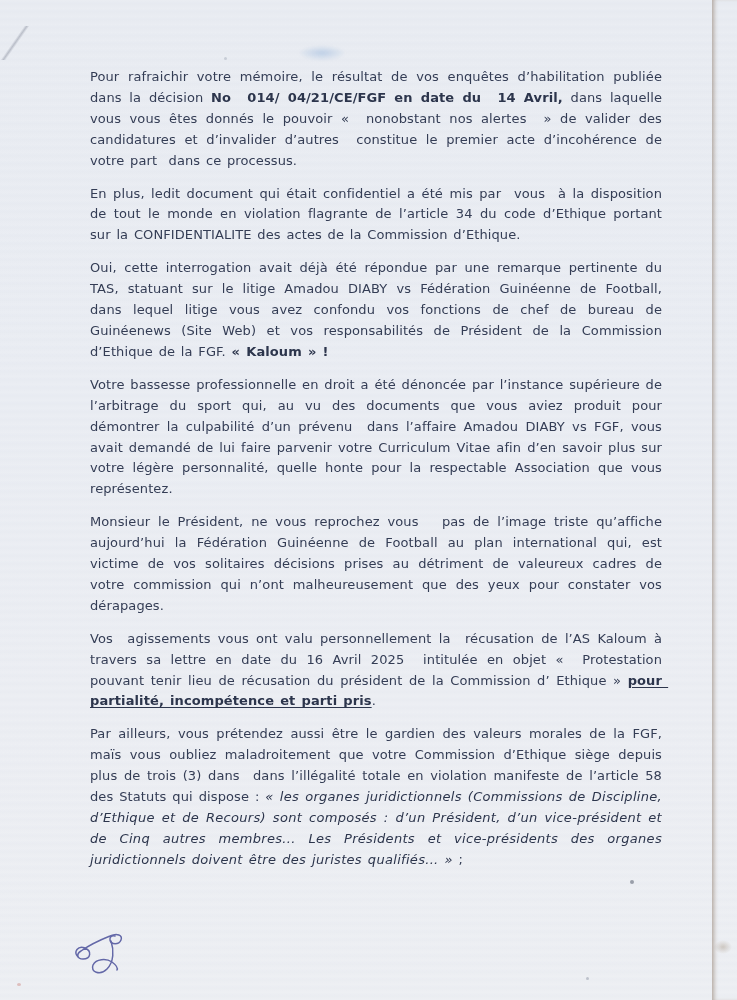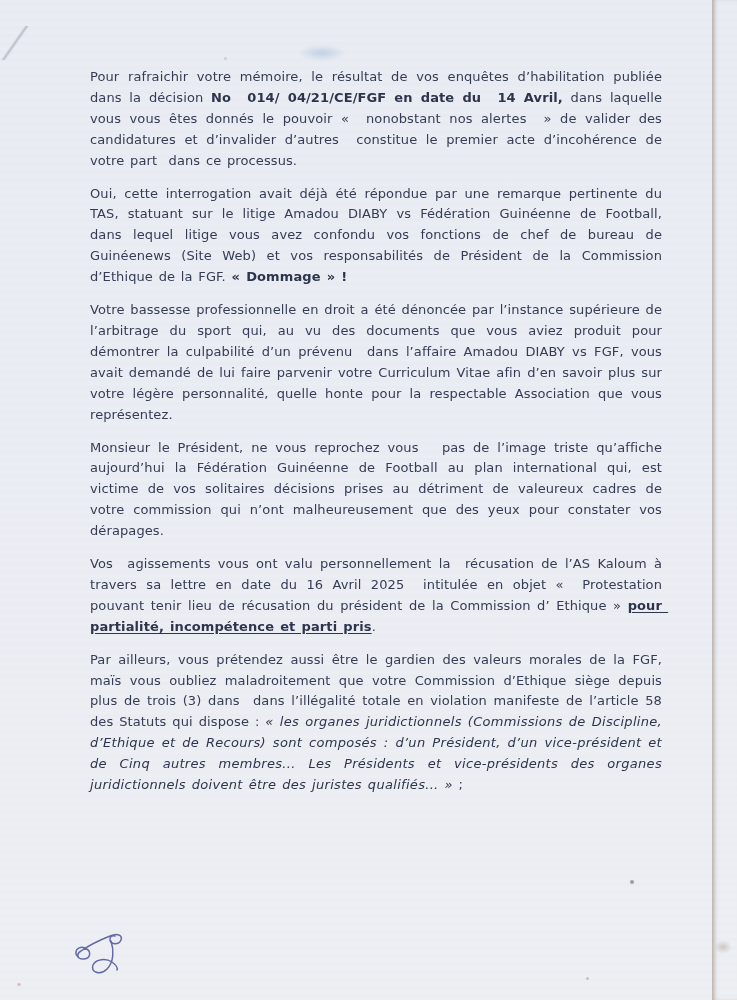--- a/index.html
+++ b/index.html
@@ -83,21 +83,22 @@
   <div class="artifact scratch-topleft"></div>
   <div class="artifact smudge-top"></div>
   <div class="artifact speck speck-1"></div>
   <div class="artifact speck speck-2"></div>
   <div class="artifact speck speck-3"></div>
   <div class="artifact speck speck-4"></div>
   <div class="artifact strip-curl"></div>
 
   <div class="content">
     <p><span class="rn">Pour rafraichir votre mémoire, le résultat de vos enquêtes d’habilitation publiée dans la décision </span><span class="rb">No  014/ 04/21/CE/FGF en date du  14 Avril,</span><span class="rn"> dans laquelle vous vous êtes donnés le pouvoir «  nonobstant nos alertes  » de valider des candidatures et d’invalider d’autres  constitue le premier acte d’incohérence de votre part  dans ce processus.</span></p>
-    <p><span class="rn">Oui, cette interrogation avait déjà été répondue par une remarque pertinente du TAS, statuant sur le litige Amadou DIABY vs Fédération Guinéenne de Football, dans lequel litige vous avez confondu vos fonctions de chef de bureau de Guinéenews (Site Web) et vos responsabilités de Président de la Commission d’Ethique de la FGF. </span><span class="rb">« Dommage » !</span></p>
+    <p><span class="rn">En plus, ledit document qui était confidentiel a été mis par  vous  à la disposition de tout le monde en violation flagrante de l’article 34 du code d’Ethique portant sur la CONFIDENTIALITE des actes de la Commission d’Ethique.</span></p>
+    <p><span class="rn">Oui, cette interrogation avait déjà été répondue par une remarque pertinente du TAS, statuant sur le litige Amadou DIABY vs Fédération Guinéenne de Football, dans lequel litige vous avez confondu vos fonctions de chef de bureau de Guinéenews (Site Web) et vos responsabilités de Président de la Commission d’Ethique de la FGF. </span><span class="rb">« Kaloum » !</span></p>
     <p><span class="rn">Votre bassesse professionnelle en droit a été dénoncée par l’instance supérieure de l’arbitrage du sport qui, au vu des documents que vous aviez produit pour démontrer la culpabilité d’un prévenu  dans l’affaire Amadou DIABY vs FGF, vous avait demandé de lui faire parvenir votre Curriculum Vitae afin d’en savoir plus sur votre légère personnalité, quelle honte pour la respectable Association que vous représentez.</span></p>
     <p><span class="rn">Monsieur le Président, ne vous reprochez vous   pas de l’image triste qu’affiche aujourd’hui la Fédération Guinéenne de Football au plan international qui, est victime de vos solitaires décisions prises au détriment de valeureux cadres de votre commission qui n’ont malheureusement que des yeux pour constater vos dérapages.</span></p>
     <p><span class="rn">Vos  agissements vous ont valu personnellement la  récusation de l’AS Kaloum à travers sa lettre en date du 16 Avril 2025  intitulée en objet «  Protestation pouvant tenir lieu de récusation du président de la Commission d’ Ethique » </span><span class="rbu">pour partialité, incompétence et parti pris</span><span class="rn">.</span></p>
     <p><span class="rn">Par ailleurs, vous prétendez aussi être le gardien des valeurs morales de la FGF, maïs vous oubliez maladroitement que votre Commission d’Ethique siège depuis  plus de trois (3) dans  dans l’illégalité totale en violation manifeste de l’article 58 des Statuts qui dispose : </span><span class="rbi">« les organes juridictionnels (Commissions de Discipline, d’Ethique et de Recours) sont composés : d’un Président, d’un vice-président et de Cinq autres membres... Les Présidents et vice-présidents des organes juridictionnels doivent être des juristes qualifiés... »</span><span class="rn"> ;</span></p>
   </div>
 
   <div class="signature">
     <svg width="80" height="80" viewBox="0 0 80 80">
       <g fill="none" stroke="#4c519b" stroke-width="1.5" stroke-linecap="round">
         <path d="M 14 41 C 9 36, 14 29, 21 32 C 28 35, 27 43, 19 43 C 13 43, 12 38, 17 35 C 24 30, 36 24, 46 20 C 53 17, 59 19, 57 24 C 55 29, 47 29, 46 24 C 45.4 21, 48 19, 51 20"></path>

